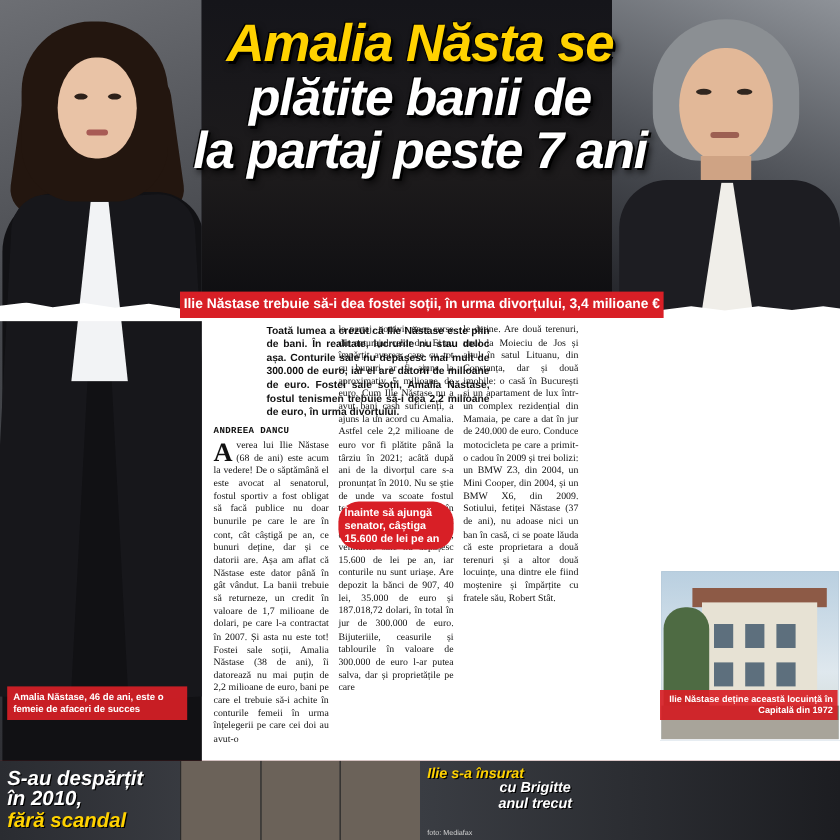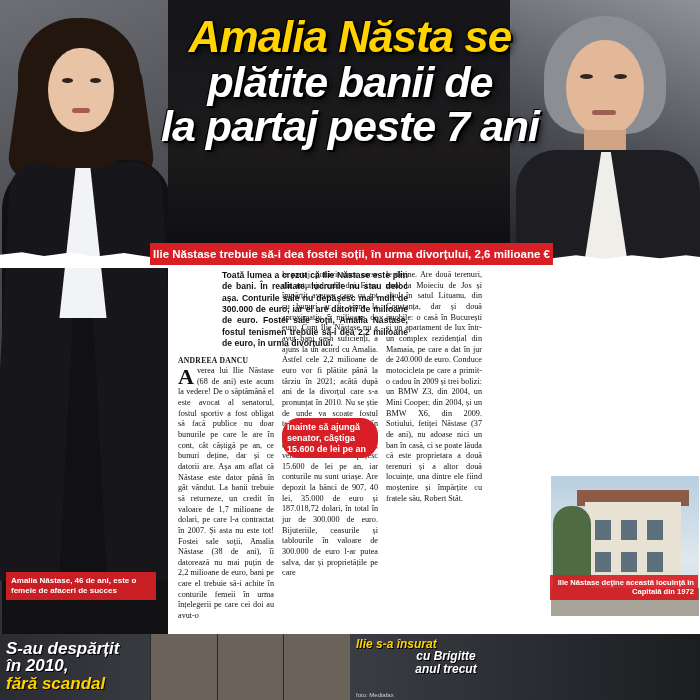--- a/index.html
+++ b/index.html
@@ -53,21 +53,21 @@
 
   
   .subbar{position:absolute;left:150px;top:243px;width:403px;height:22px;background:#d81f26;z-index:6;
      display:flex;align-items:center;justify-content:center;}
   .subbar span{font-family:"Liberation Sans",sans-serif;font-weight:bold;font-size:11.5px;color:#fff;white-space:nowrap;}
 
   
   .article{position:absolute;left:178px;top:270px;width:520px;height:360px;}
   .lead{font-family:"Liberation Sans",sans-serif;font-weight:bold;font-size:8.6px;line-height:1.32;color:#111;
      width:186px;text-align:justify;margin-left:44px;}
-  .byline{font-family:Liberation Serif, serif;font-weight:bold;font-size:7.6px;color:#111;margin-top:7px;letter-spacing:.3px;}
+  .byline{font-family:Liberation Mono, monospace;font-weight:bold;font-size:7.6px;color:#111;margin-top:7px;letter-spacing:.3px;}
 
   .cols{position:absolute;left:0;top:0;width:520px;}
   .col{position:absolute;font-size:8.2px;line-height:1.3;color:#111;text-align:justify;font-family:"Liberation Serif",serif;}
   .c1{left:0;top:96px;width:96px;}
   .c2{left:104px;top:0px;width:96px;}
   .c3{left:208px;top:0px;width:96px;}
   .dropcap{float:left;font-size:22px;line-height:18px;font-weight:bold;padding:2px 3px 0 0;font-family:"Liberation Serif",serif;}
 
   .redbox{background:#d81f26;color:#fff;padding:4px 5px;margin:4px 0 5px 0;
      font-family:"Liberation Sans",sans-serif;font-weight:bold;font-size:9px;line-height:1.2;text-align:left;}
@@ -144,21 +144,21 @@
 
   <div class="torn"></div>
 
   <div class="headline">
     <div class="hl-line hl1">Amalia Năsta se</div>
     <div class="hl-line hl2">plătite banii de</div>
     <div class="hl-line hl3">la partaj peste 7 ani</div>
   </div>
 
   <div class="subbar">
-    <span>Ilie Năstase trebuie să-i dea fostei soții, în urma divorțului, 2,6 milioane €</span>
+    <span>Ilie Năstase trebuie să-i dea fostei soții, în urma divorțului, 3,4 milioane €</span>
   </div>
 
   <div class="article">
     <div class="lead">Toată lumea a crezut că Ilie Năstase este plin de bani. În realitate, lucrurile nu stau deloc așa. Conturile sale nu depășesc mai mult de 300.000 de euro, iar el are datorii de milioane de euro. Fostei sale soții, Amalia Năstase, fostul tenismen trebuie să-i dea 2,2 milioane de euro, în urma divorțului.</div>
     <div class="byline">ANDREEA DANCU</div>
 
     <div class="cols">
       <div class="col c1">
         <span class="dropcap">A</span><span>verea lui Ilie Năstase (68 de ani) este acum la vedere! De o săptămână el este avocat al senatorul, fostul sportiv a fost obligat să facă publice nu doar bunurile pe care le are în cont, cât câștigă pe an, ce bunuri deține, dar și ce datorii are. Așa am aflat că Năstase este dator până în gât vândut. La banii trebuie să returneze, un credit în valoare de 1,7 milioane de dolari, pe care l-a contractat în 2007. Și asta nu este tot! Fostei sale soții, Amalia Năstase (38 de ani), îi datorează nu mai puțin de 2,2 milioane de euro, bani pe care el trebuie să-i achite în conturile femeii în urma înțelegerii pe care cei doi au avut-o</span>
       </div>

